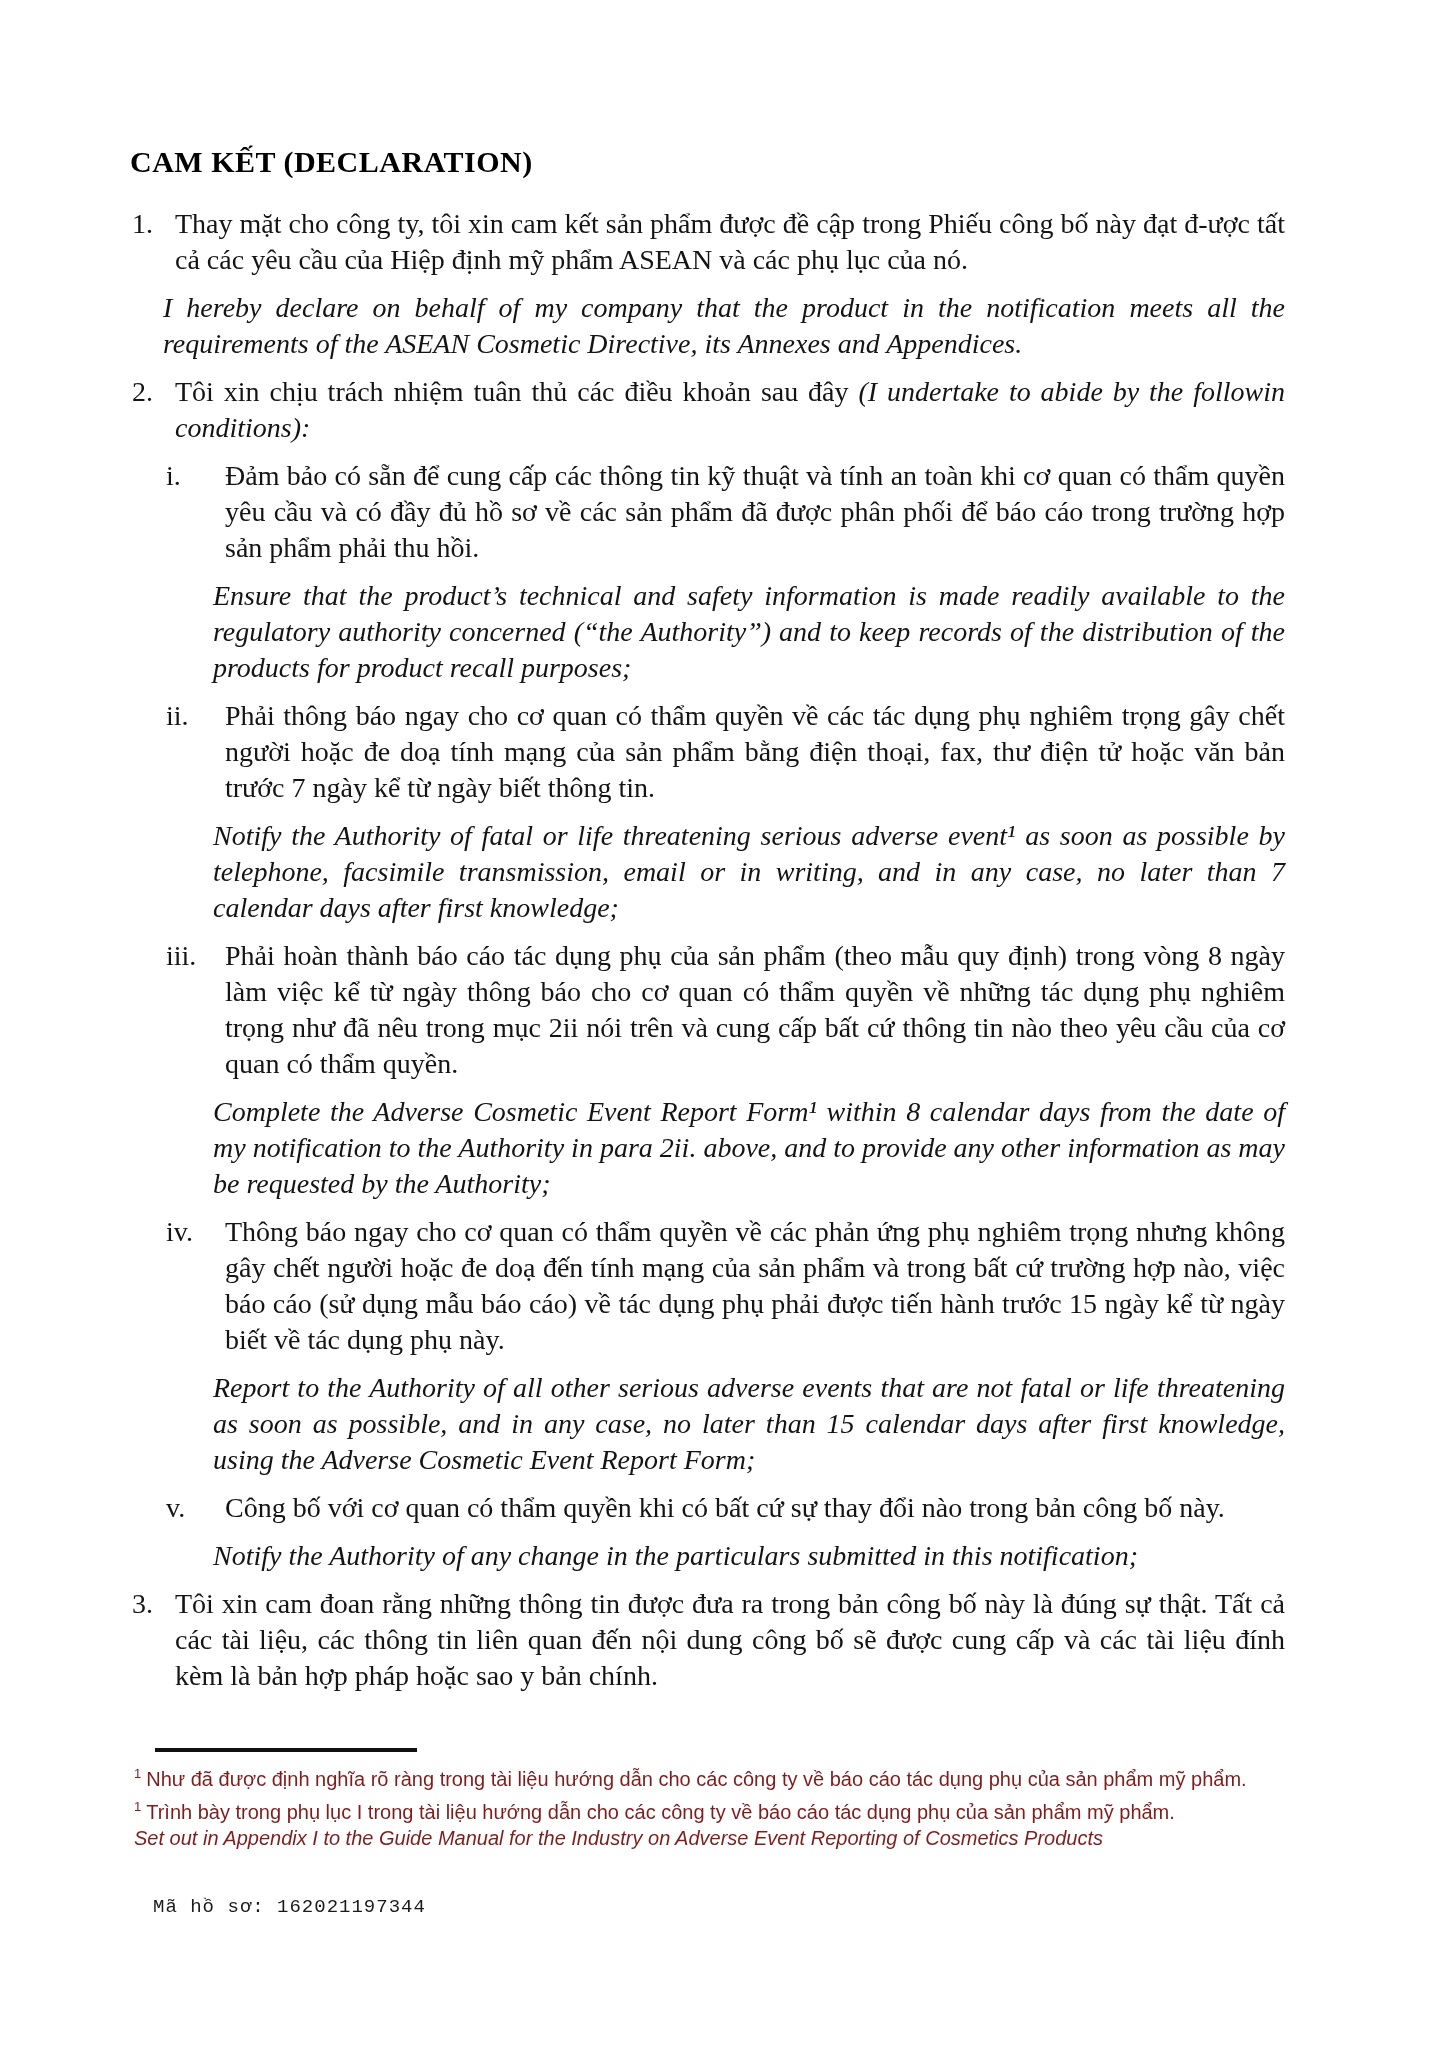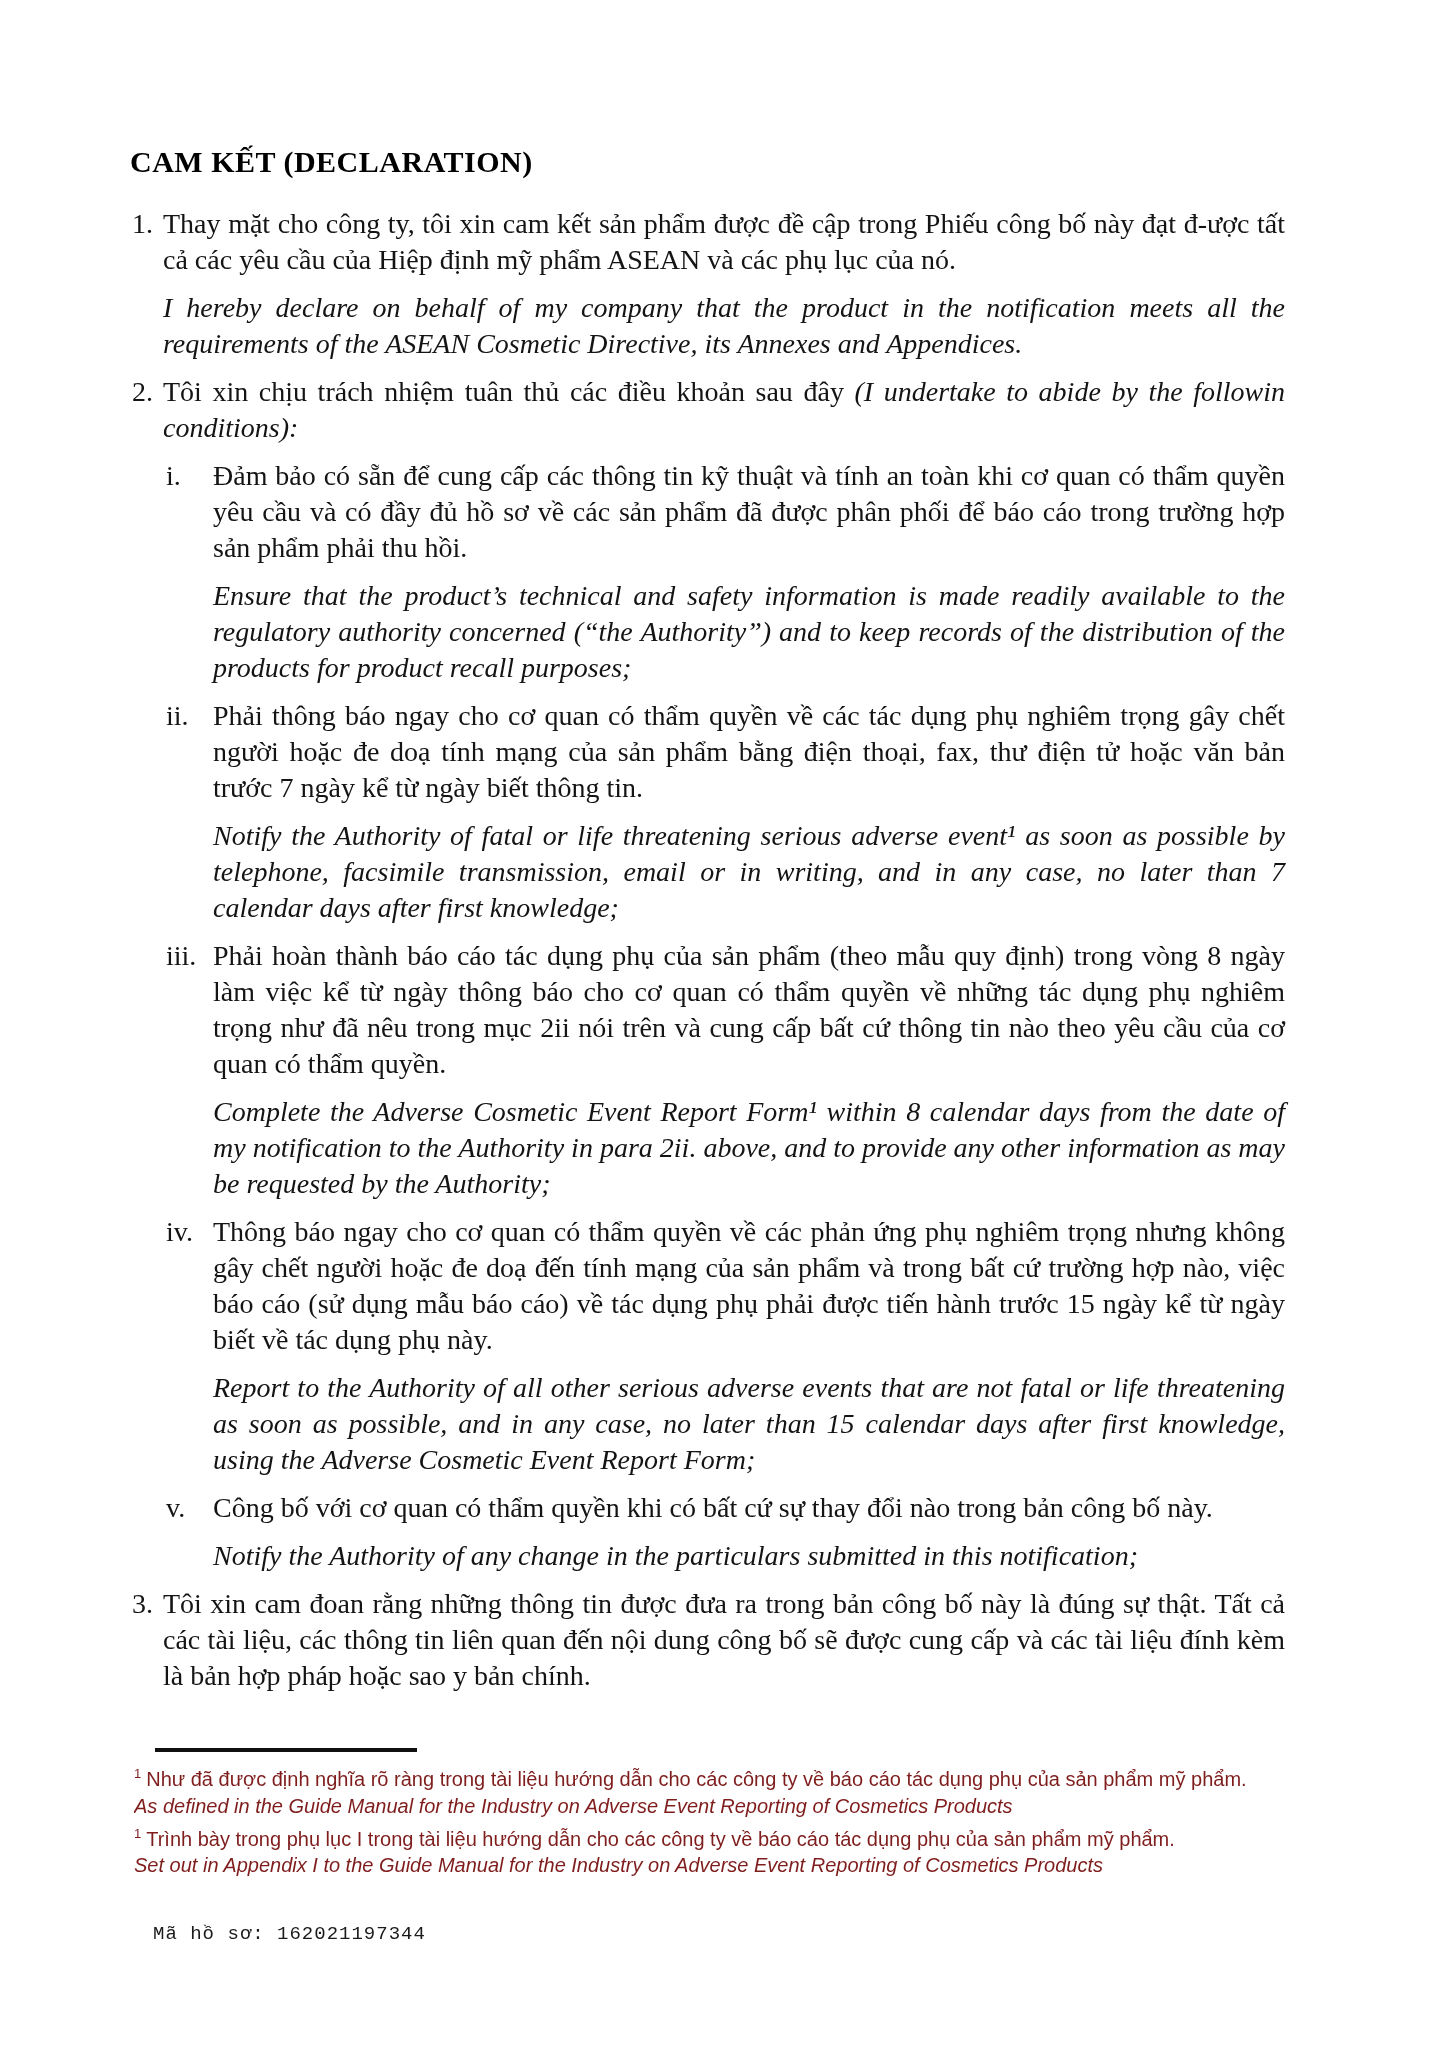--- a/index.html
+++ b/index.html
@@ -25,21 +25,21 @@
     color: #000;
     margin-bottom: 26px;
   }
   .item {
     position: relative;
     padding-left: 33px;
     font-size: 28px;
     line-height: 36px;
   }
   .item > .num { position: absolute; left: 2px; top: 0; }
-  p.vi { text-align: justify; margin: 0 0 12px 0; }
+  p.vi { text-align: justify; margin: 0 0 12px 12px; }
   p.en { font-style: italic; text-align: justify; margin: 0 0 12px 0; }
   .en-inline { font-style: italic; }
   .sub { position: relative; padding-left: 50px; }
   .sub > .rnum { position: absolute; left: 3px; top: 0; }
   .footnotes {
     margin-top: 54px;
     margin-left: 4px;
     font-family: "Liberation Sans", sans-serif;
     font-size: 20px;
     line-height: 27px;
@@ -112,20 +112,19 @@
   </div>
 
   <div class="item">
     <span class="num">3.</span>
     <p class="vi">Tôi xin cam đoan rằng những thông tin được đưa ra trong bản công bố này là đúng sự thật. Tất cả các tài liệu, các thông tin liên quan đến nội dung công bố sẽ được cung cấp và các tài liệu đính kèm là bản hợp pháp hoặc sao y bản chính.</p>
   </div>
 
   <div class="footnotes">
     <div class="fn-rule"></div>
     <p class="fn-line fn-vi"><sup>1</sup><span>Như đã được định nghĩa rõ ràng trong tài liệu hướng dẫn cho các công ty về báo cáo tác dụng phụ của sản phẩm mỹ phẩm.</span></p>
-    <p class="fn-line fn-en">As defined in the Guide Manual for the Industry on Adverse Event Reporting of Cosmetics Products</p>
     <p class="fn-line fn-vi"><sup>1</sup><span>Trình bày trong phụ lục I trong tài liệu hướng dẫn cho các công ty về báo cáo tác dụng phụ của sản phẩm mỹ phẩm.</span></p>
     <p class="fn-line fn-en">Set out in Appendix I to the Guide Manual for the Industry on Adverse Event Reporting of Cosmetics Products</p>
   </div>
 
   <div class="footer">Mã hồ sơ: 162021197344</div>
 
 </div>
 
 </body></html>

